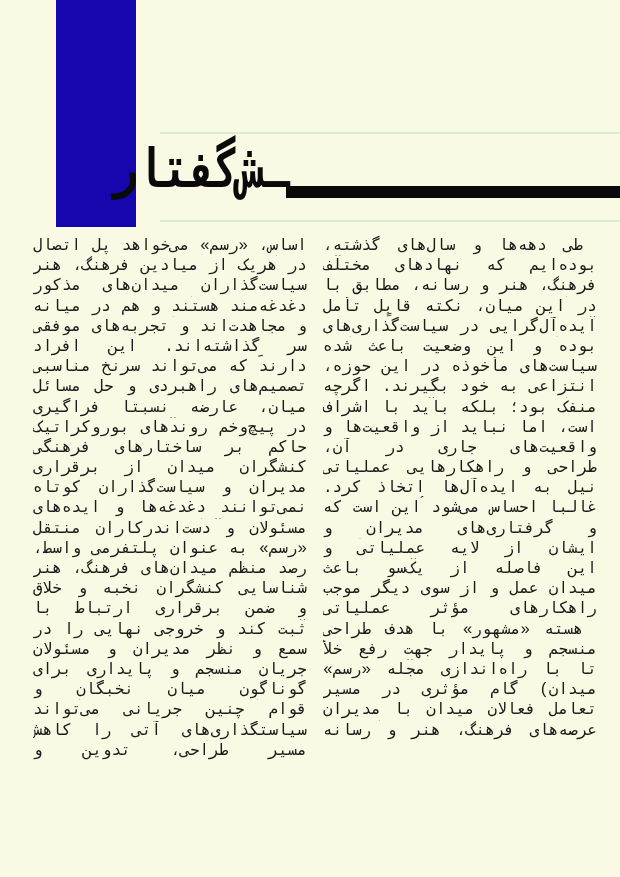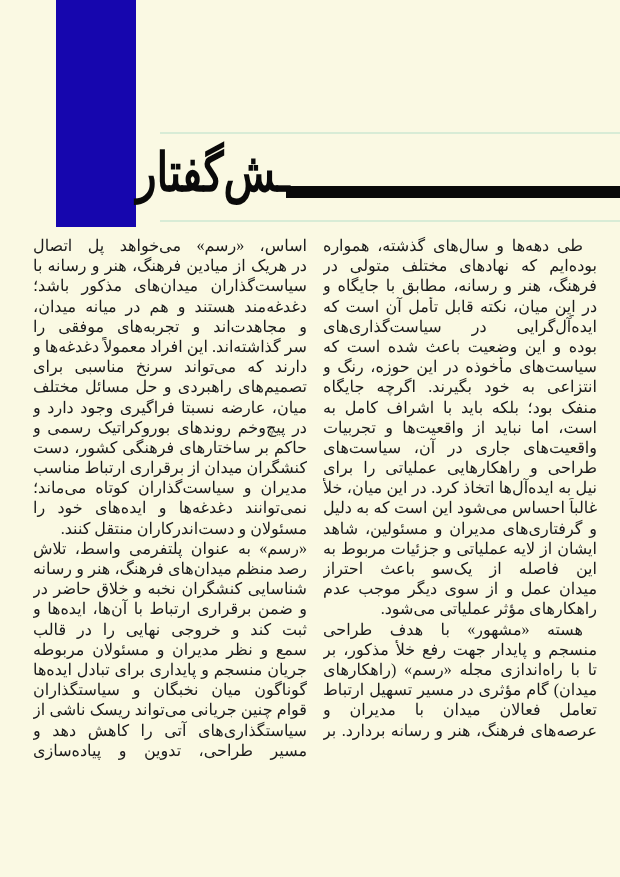--- a/index.html
+++ b/index.html
@@ -1,21 +1,21 @@
 <!DOCTYPE html>
 <html lang="fa"><head>
 <meta charset="utf-8">
 <style>
   html,body{margin:0;padding:0;}
   #page{
     position:relative;
     width:620px;height:877px;
     background:#faf9e3;
     overflow:hidden;
-    font-family:Liberation Serif, serif;
+    font-family:Liberation Mono, monospace;
     color:#1b1b1b;
   }
   #accent-block{
     position:absolute;left:56px;top:0;width:80px;height:227px;
     background:#1606ae;
   }
   .header-rule{
     position:absolute;left:160px;right:0;height:2px;background:#d8ecd6;
   }
   #rule-top{top:132px;}

